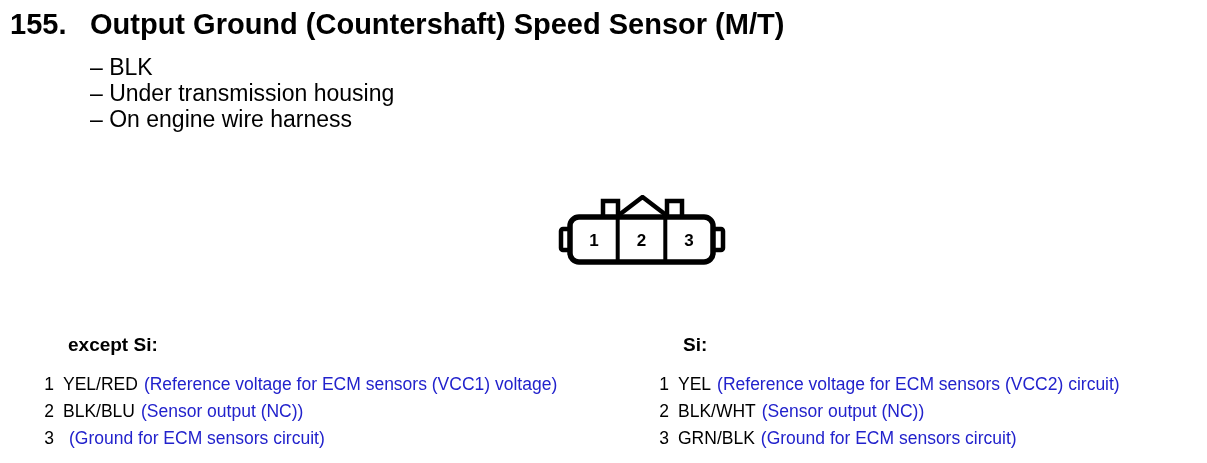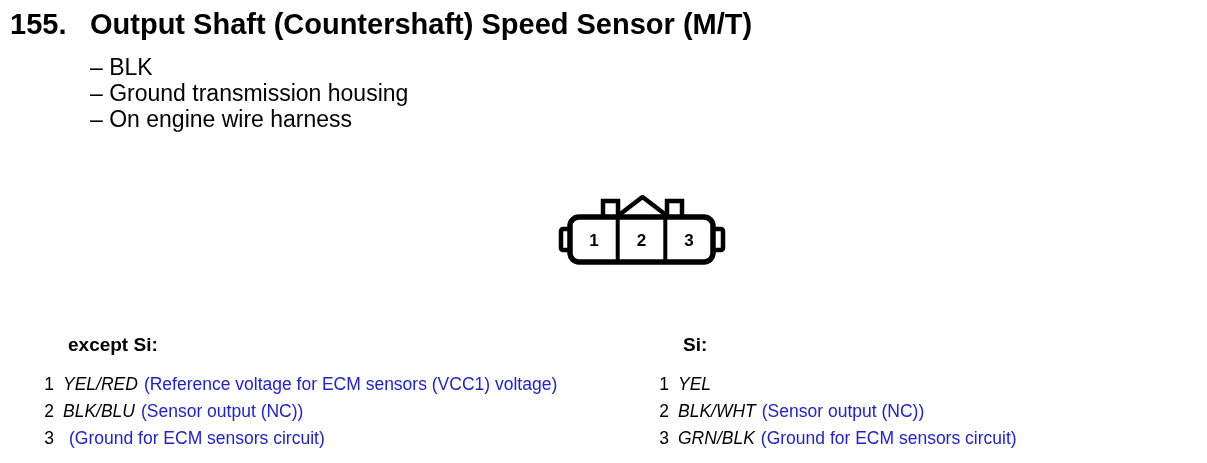--- a/index.html
+++ b/index.html
@@ -51,36 +51,36 @@
     font-weight: bold;
     font-size: 19px;
     margin: 4px 0 15px 28px;
   }
   .pin-row {
     display: flex;
     align-items: baseline;
     line-height: 27px;
   }
   .row-num { width: 14px; text-align: right; margin-right: 9px; flex: none; }
-  .wire { white-space: pre; font-style: italic; }
+  .wire { white-space: pre; }
   .desc { margin-left: 6px; color: var(--link-blue, #2222cc); white-space: pre; }
 </style>
 </head>
 <body>
 
 <div class="page">
 
   <div class="title-row">
     <span class="title-num">155.</span>
-    <span class="title-text">Output Shaft (Countershaft) Speed Sensor (M/T)</span>
+    <span class="title-text">Output Ground (Countershaft) Speed Sensor (M/T)</span>
   </div>
 
   <ul class="bullets">
     <li>– BLK</li>
-    <li>– Ground transmission housing</li>
+    <li>– Under transmission housing</li>
     <li>– On engine wire harness</li>
   </ul>
 
   <svg class="connector" width="170" height="72" viewBox="0 0 170 72" aria-hidden="true">
     <polygon class="shape" points="58,23 85.5,2 113,23" stroke-width="4.5" stroke-linejoin="round"></polygon>
     <rect class="shape" x="46" y="6" width="15" height="18" stroke-width="4.5"></rect>
     <rect class="shape" x="110" y="6" width="15" height="18" stroke-width="4.5"></rect>
     <rect class="shape" x="4" y="34" width="14" height="21" rx="2" stroke-width="4.5"></rect>
     <rect class="shape" x="152" y="34" width="14" height="21" rx="2" stroke-width="4.5"></rect>
     <rect class="shape" x="13" y="22" width="143" height="45" rx="9" stroke-width="5.5"></rect>
@@ -107,20 +107,21 @@
       <span class="row-num">3</span>
       <span class="desc">(Ground for ECM sensors circuit)</span>
     </div>
   </div>
 
   <div class="col col-right">
     <div class="col-header">Si:</div>
     <div class="pin-row">
       <span class="row-num">1</span>
       <span class="wire">YEL</span>
+      <span class="desc">(Reference voltage for ECM sensors (VCC2) circuit)</span>
     </div>
     <div class="pin-row">
       <span class="row-num">2</span>
       <span class="wire">BLK/WHT</span>
       <span class="desc">(Sensor output (NC))</span>
     </div>
     <div class="pin-row">
       <span class="row-num">3</span>
       <span class="wire">GRN/BLK</span>
       <span class="desc">(Ground for ECM sensors circuit)</span>

